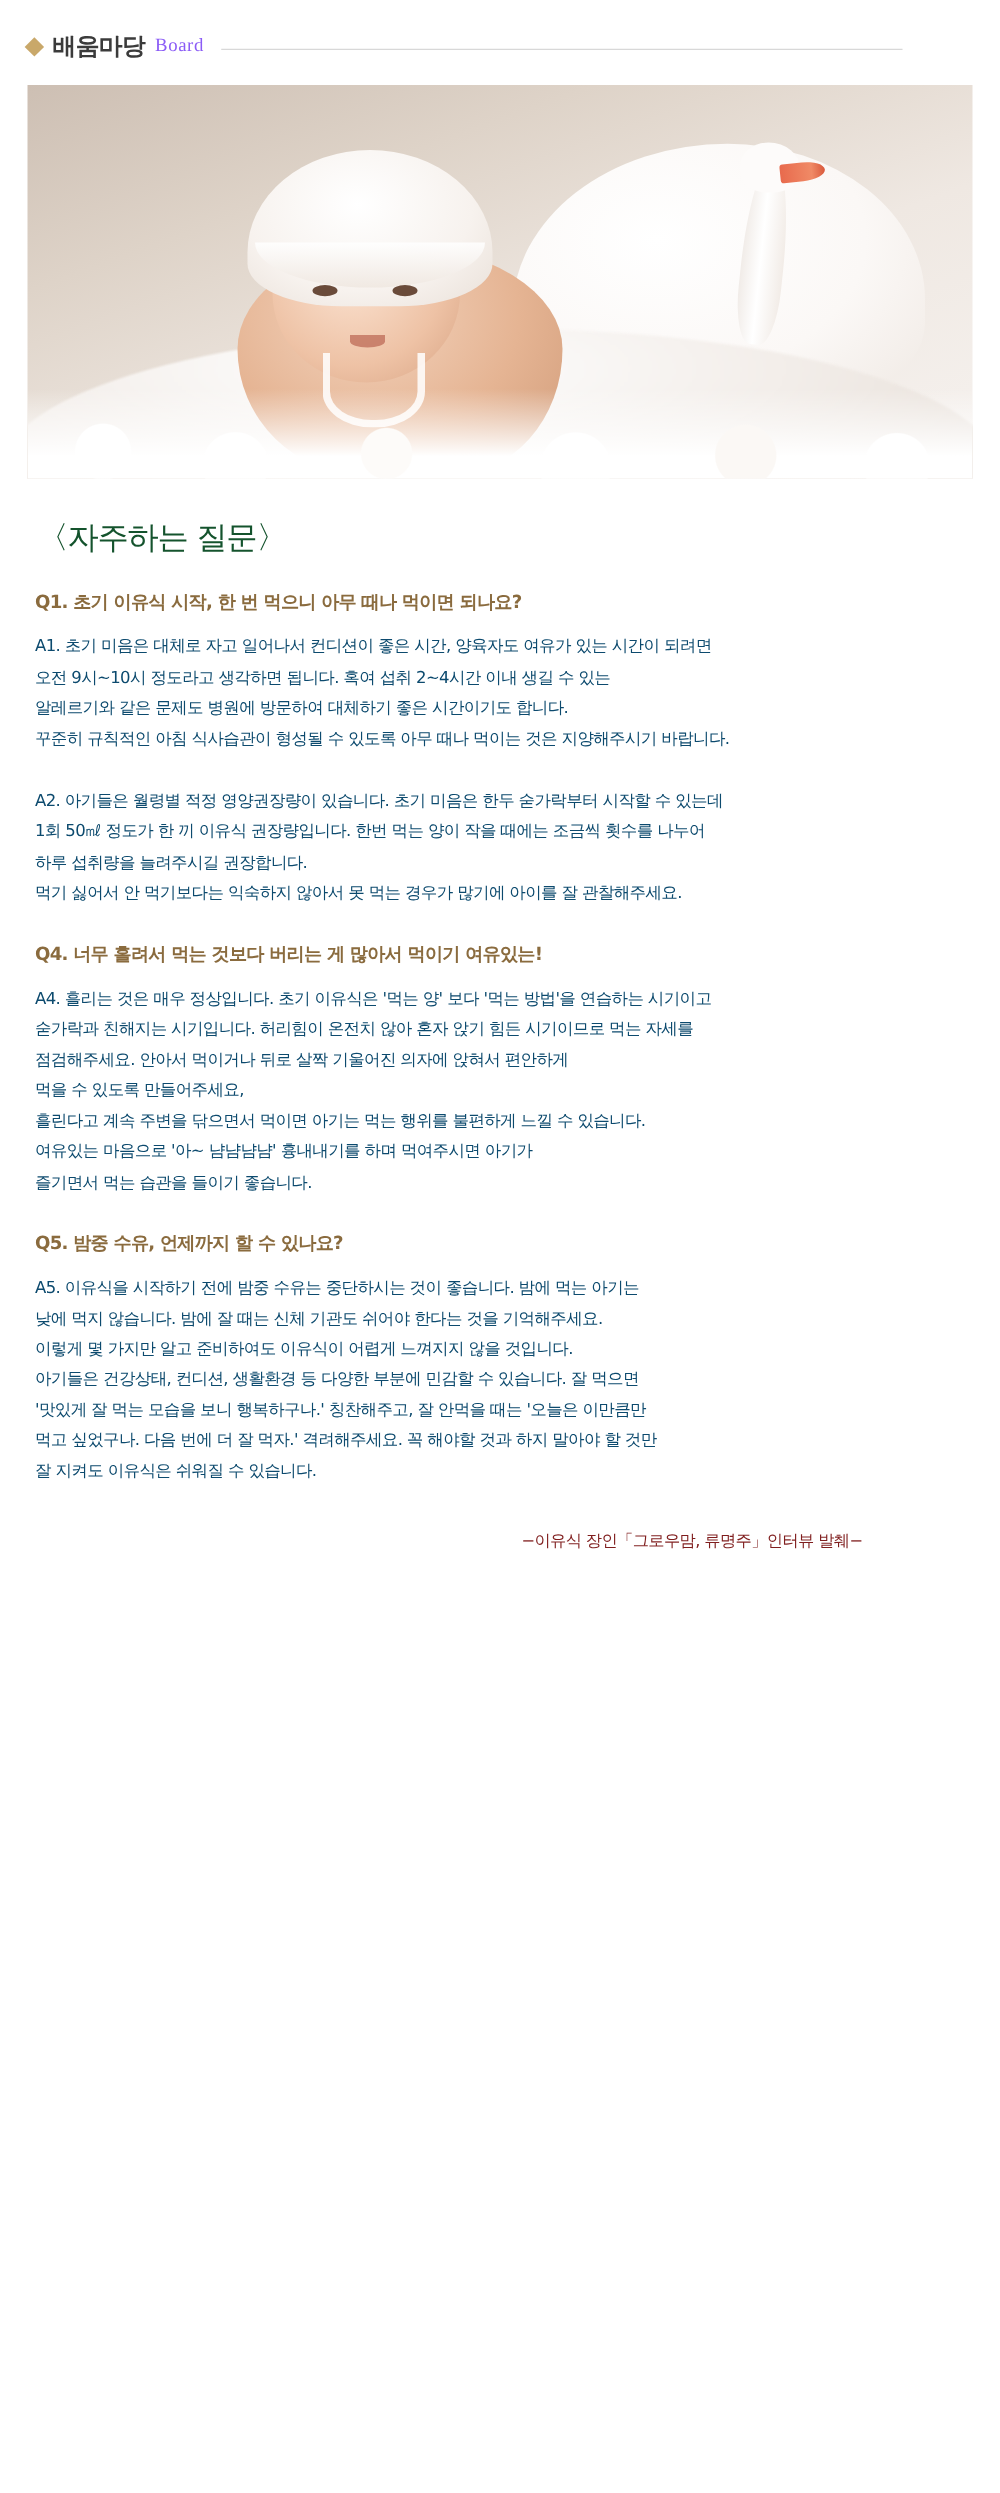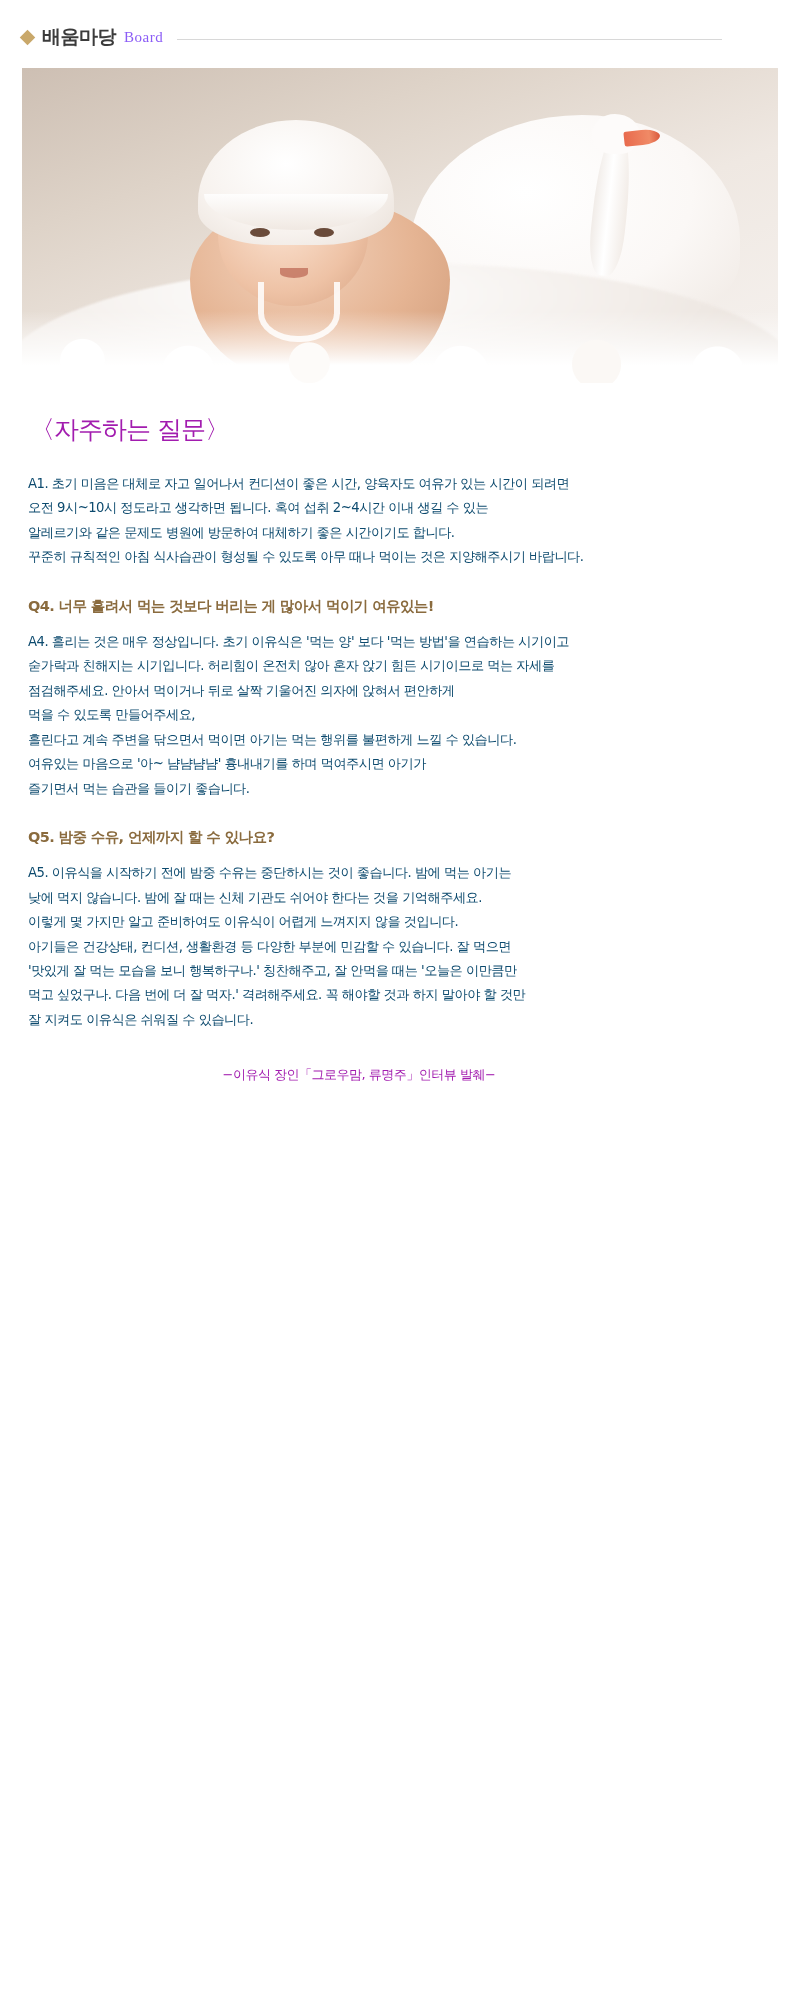--- a/index.html
+++ b/index.html
@@ -198,21 +198,21 @@
   }
 
   
   .content {
     padding: 0 28px;
     box-sizing: border-box;
   }
   .faq-heading {
     margin: 30px 0 26px 2px;
     font-size: 25px;
-    color: #a21caf;
+    color: #14532d;
     letter-spacing: -1px;
     font-weight: normal;
   }
   .qa-block {
     margin-bottom: 26px;
   }
   .question {
     font-size: 14.5px;
     font-weight: bold;
     color: #8a6b3e;
@@ -223,23 +223,23 @@
   .answer {
     font-size: 13.2px;
     color: #0c4a6e;
     letter-spacing: -0.5px;
     line-height: 1.85;
     margin: 0;
     white-space: pre-line;
   }
   .credit {
     margin: 34px 26px 0 0;
-    text-align: center;
+    text-align: right;
     font-size: 13px;
-    color: #a21caf;
+    color: #7f1d1d;
     letter-spacing: -0.5px;
     padding-bottom: 46px;
   }
 </style>
 </head>
 <body>
 
 <div class="page">
 
   <div class="board-header">
@@ -264,27 +264,32 @@
     <div class="mouth"></div>
     <div class="bonnet-tie"></div>
     <div class="foam"></div>
   </div>
 
   <div class="content">
 
     <h2 class="faq-heading">〈자주하는 질문〉</h2>
 
     <div class="qa-block">
+      <p class="question">Q1. 초기 이유식 시작, 한 번 먹으니 아무 때나 먹이면 되나요?</p>
       <p class="answer">A1. 초기 미음은 대체로 자고 일어나서 컨디션이 좋은 시간, 양육자도 여유가 있는 시간이 되려면
 오전 9시~10시 정도라고 생각하면 됩니다. 혹여 섭취 2~4시간 이내 생길 수 있는
 알레르기와 같은 문제도 병원에 방문하여 대체하기 좋은 시간이기도 합니다.
 꾸준히 규칙적인 아침 식사습관이 형성될 수 있도록 아무 때나 먹이는 것은 지양해주시기 바랍니다.</p>
     </div>
 
     <div class="qa-block">
+      <p class="answer">A2. 아기들은 월령별 적정 영양권장량이 있습니다. 초기 미음은 한두 숟가락부터 시작할 수 있는데
+1회 50㎖ 정도가 한 끼 이유식 권장량입니다. 한번 먹는 양이 작을 때에는 조금씩 횟수를 나누어
+하루 섭취량을 늘려주시길 권장합니다.
+먹기 싫어서 안 먹기보다는 익숙하지 않아서 못 먹는 경우가 많기에 아이를 잘 관찰해주세요.</p>
     </div>
 
     <div class="qa-block">
     </div>
 
     <div class="qa-block">
       <p class="question">Q4. 너무 흘려서 먹는 것보다 버리는 게 많아서 먹이기 여유있는!</p>
       <p class="answer">A4. 흘리는 것은 매우 정상입니다. 초기 이유식은 '먹는 양' 보다 '먹는 방법'을 연습하는 시기이고
 숟가락과 친해지는 시기입니다. 허리힘이 온전치 않아 혼자 앉기 힘든 시기이므로 먹는 자세를
 점검해주세요. 안아서 먹이거나 뒤로 살짝 기울어진 의자에 앉혀서 편안하게

